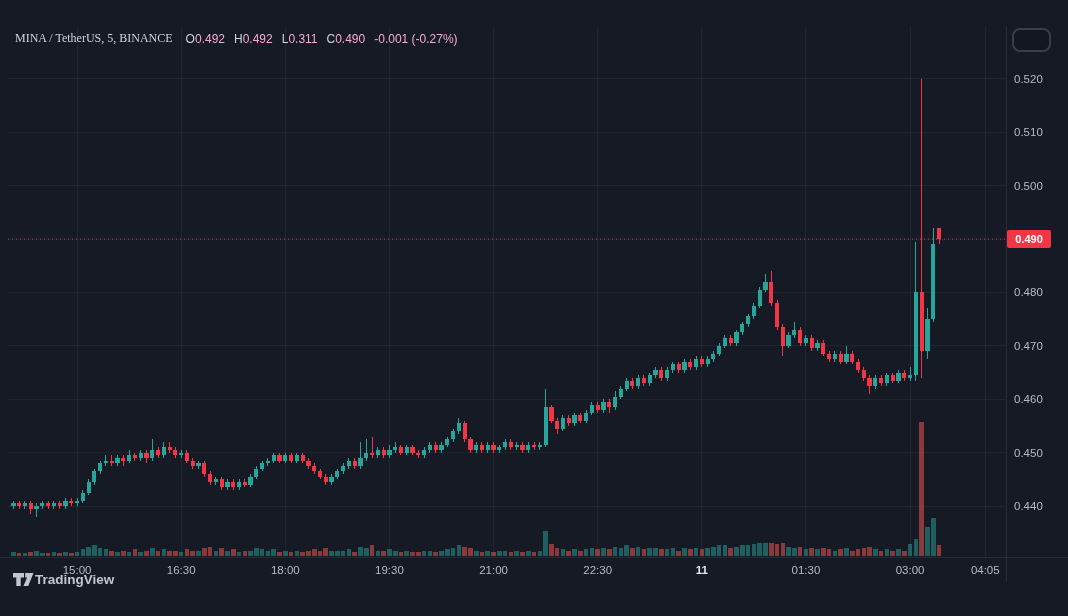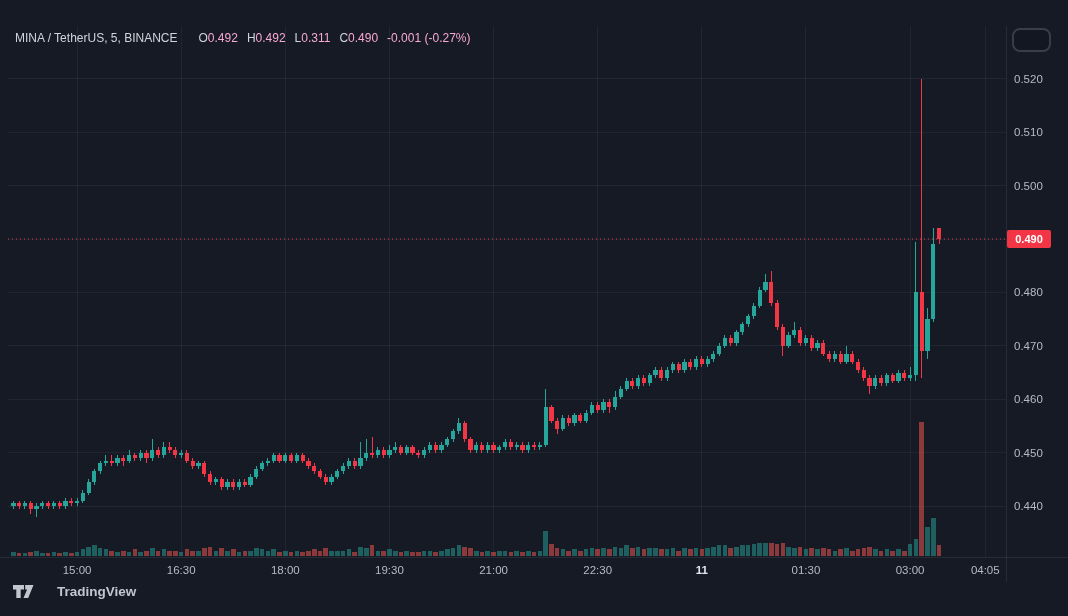--- a/index.html
+++ b/index.html
@@ -1,28 +1,28 @@
 <!DOCTYPE html>
 <html><head>
 <meta charset="utf-8">
 <style>
   html,body{margin:0;padding:0;background:#10141d;}
   #app{position:relative;width:1068px;height:616px;background:#151a25;overflow:hidden;
        font-family:"Liberation Sans",sans-serif;-webkit-font-smoothing:antialiased;}
   #chart-svg{position:absolute;left:0;top:0;}
   .hdr{position:absolute;left:13px;top:6px;font-size:13px;font-weight:700;color:#e3e5e8;letter-spacing:.1px;}
   .legend{position:absolute;left:15px;top:31px;font-size:12px;color:#d1d4dc;display:flex;align-items:center;gap:9px;white-space:nowrap;}
-  .legend .sym{margin-right:12px;}
+  .legend .sym{margin-right:4px;font-family:Liberation Serif, serif;}
   .legend .red{color:#f9a8d4;}
   .legend .grp .lab{color:#d1d4dc;}
   .badge{position:absolute;left:1007px;top:230px;width:44px;height:18px;background:#f23645;border-radius:2px;
          color:#fff;font-size:11px;font-weight:700;display:flex;align-items:center;justify-content:center;}
   .cornerbtn{position:absolute;left:1012px;top:28px;width:39px;height:24px;border:2px solid #383d49;border-radius:8px;
              background:rgba(10,14,22,.25);box-sizing:border-box;cursor:pointer;}
-  .footer{position:absolute;left:13px;top:584px;display:flex;align-items:center;gap:23px;cursor:pointer;}
+  .footer{position:absolute;left:13px;top:572px;display:flex;align-items:center;gap:1px;cursor:pointer;}
   .footer .brand{font-size:13.5px;font-weight:700;color:#c2c6cf;}
 </style>
 </head>
 <body>
 
 <div id="app">
 
   <svg id="chart-svg" width="1068" height="616" viewBox="0 0 1068 616">
     <g id="g-grid" shape-rendering="crispEdges">
         <line x1="8" y1="78.80000000000001" x2="1006" y2="78.80000000000001" stroke="rgba(255,255,255,0.05)" stroke-width="1"></line>

